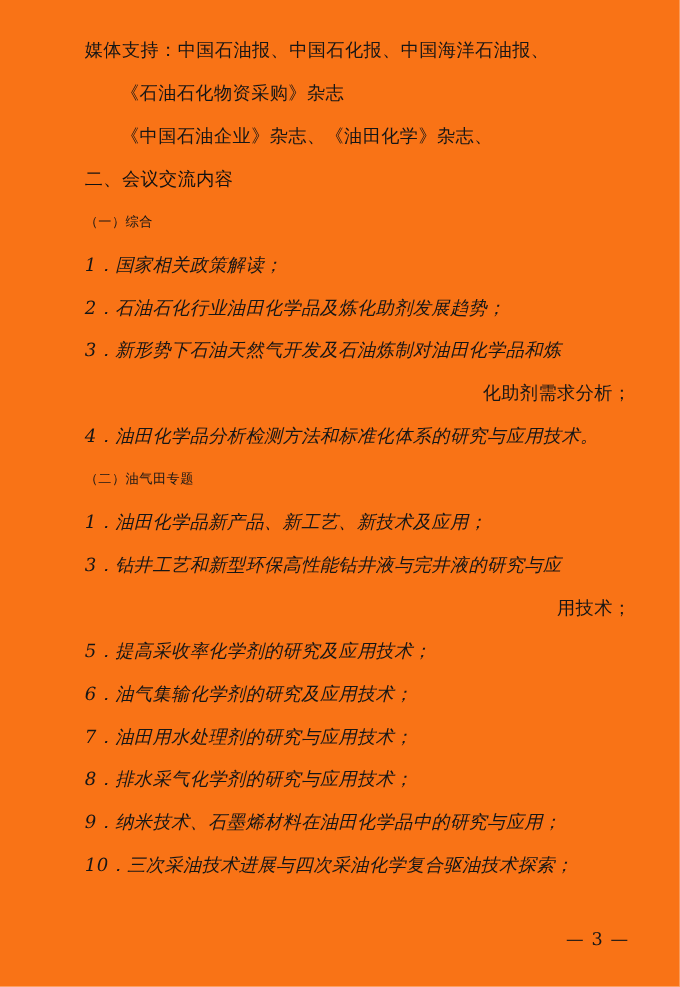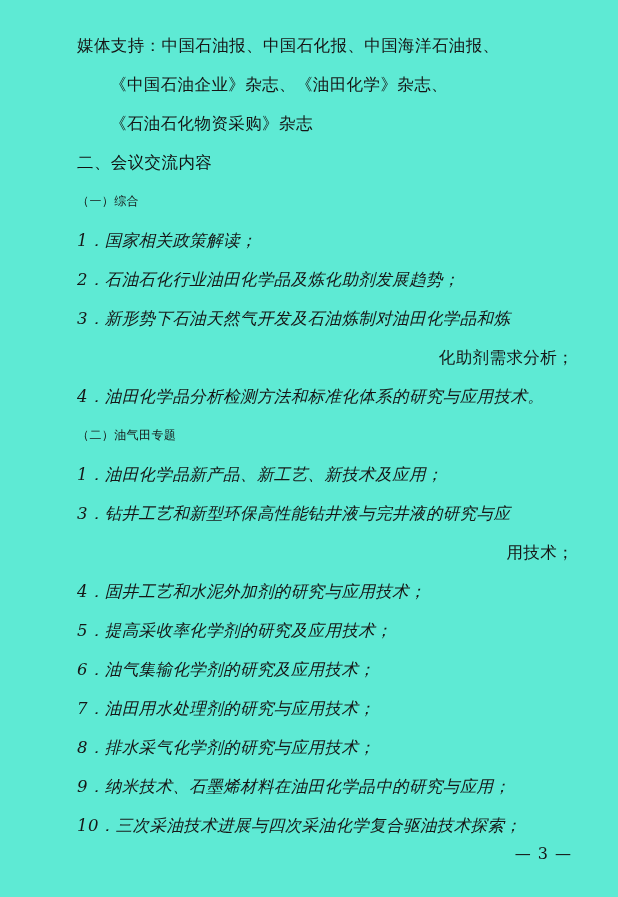--- a/index.html
+++ b/index.html
@@ -13,21 +13,21 @@
     font-family: "DejaVu Serif", serif;
     color: #1b1b1b;
     overflow: hidden;
   }
   .page {
     position: relative;
     width: 618px;
     height: 897px;
     box-sizing: border-box;
     padding: 26px 44px 0 44px;
-    background: #5eead4;
+    background: #f97316;
   }
   .line {
     font-size: 16.5px;
     line-height: 39px;
     letter-spacing: 0.4px;
     white-space: pre;
     color: #161616;
   }
   .indent1 { text-indent: 33px; }
   .indent2 { text-indent: 66px; }
@@ -60,39 +60,38 @@
     color: #161616;
     white-space: pre;
   }
 </style>
 </head>
 <body>
 
 <div class="page">
 
   <div class="line indent1">媒体支持：中国石油报、中国石化报、中国海洋石油报、</div>
+  <div class="line indent2">《石油石化物资采购》杂志</div>
   <div class="line indent2">《中国石油企业》杂志、《油田化学》杂志、</div>
-  <div class="line indent2">《石油石化物资采购》杂志</div>
 
   <div class="heading">二、会议交流内容</div>
 
   <div class="subhead">（一）综合</div>
 
   <div class="line hang">1．国家相关政策解读；</div>
   <div class="line hang">2．石油石化行业油田化学品及炼化助剂发展趋势；</div>
   <div class="line hang">3．新形势下石油天然气开发及石油炼制对油田化学品和炼</div>
   <div class="line cont">化助剂需求分析；</div>
   <div class="line hang">4．油田化学品分析检测方法和标准化体系的研究与应用技术。</div>
 
   <div class="subhead">（二）油气田专题</div>
 
   <div class="line hang">1．油田化学品新产品、新工艺、新技术及应用；</div>
   <div class="line hang">3．钻井工艺和新型环保高性能钻井液与完井液的研究与应</div>
   <div class="line cont">用技术；</div>
-  <div class="line hang">4．固井工艺和水泥外加剂的研究与应用技术；</div>
   <div class="line hang">5．提高采收率化学剂的研究及应用技术；</div>
   <div class="line hang">6．油气集输化学剂的研究及应用技术；</div>
   <div class="line hang">7．油田用水处理剂的研究与应用技术；</div>
   <div class="line hang">8．排水采气化学剂的研究与应用技术；</div>
   <div class="line hang">9．纳米技术、石墨烯材料在油田化学品中的研究与应用；</div>
   <div class="line hang">10．三次采油技术进展与四次采油化学复合驱油技术探索；</div>
 
   <div class="footer">— 3 —</div>
 
 </div>

